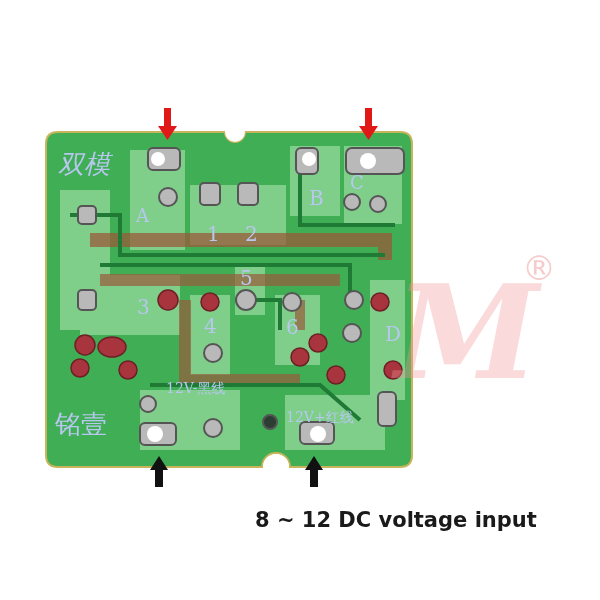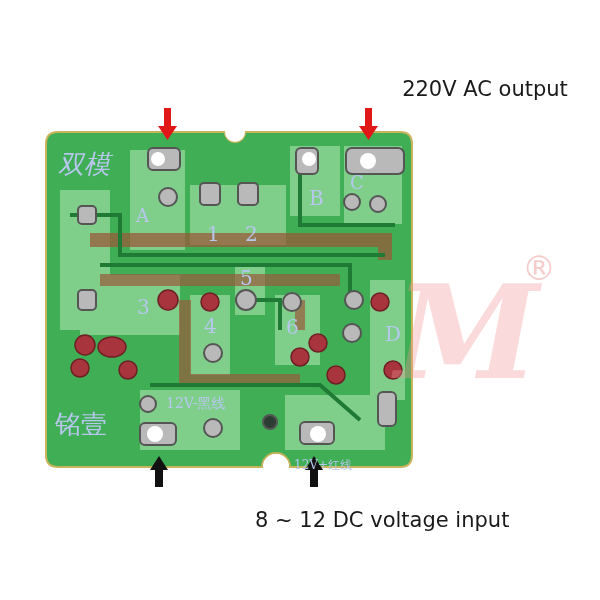--- a/index.html
+++ b/index.html
@@ -115,19 +115,18 @@
 <div class="silk" style="left:136px;top:205px;font-size:18px;">A</div>
 <div class="silk" style="left:309px;top:186px;font-size:20px;">B</div>
 <div class="silk" style="left:350px;top:172px;font-size:18px;">C</div>
 <div class="silk" style="left:385px;top:322px;font-size:20px;">D</div>
 <div class="silk" style="left:207px;top:222px;font-size:20px;">1</div>
 <div class="silk" style="left:245px;top:222px;font-size:20px;">2</div>
 <div class="silk" style="left:137px;top:295px;font-size:20px;">3</div>
 <div class="silk" style="left:204px;top:314px;font-size:20px;">4</div>
 <div class="silk" style="left:240px;top:266px;font-size:20px;">5</div>
 <div class="silk" style="left:286px;top:315px;font-size:20px;">6</div>
-<div class="silk" style="left:166px;top:395px;font-size:14px;">12V-黑线</div>
-<div class="silk" style="left:294px;top:409px;font-size:12px;margin-top:48px;">12V+红线</div>
+<div class="silk" style="left:166px;top:380px;font-size:14px;">12V-黑线</div>
+<div class="silk" style="left:286px;top:409px;font-size:14px;">12V+红线</div>
 
 <div class="abs caption" style="left:385px;top:76px;width:200px;">
-  <div>220V AC output</div>
 </div>
-<div class="abs caption" style="left:255px;top:507px;width:290px;text-align:left;">8 ~ 12 DC voltage input</div>
+<div class="abs caption" style="left:255px;top:507px;width:290px;text-align:left;font-weight:bold;">8 ~ 12 DC voltage input</div>
 
 </body></html>

